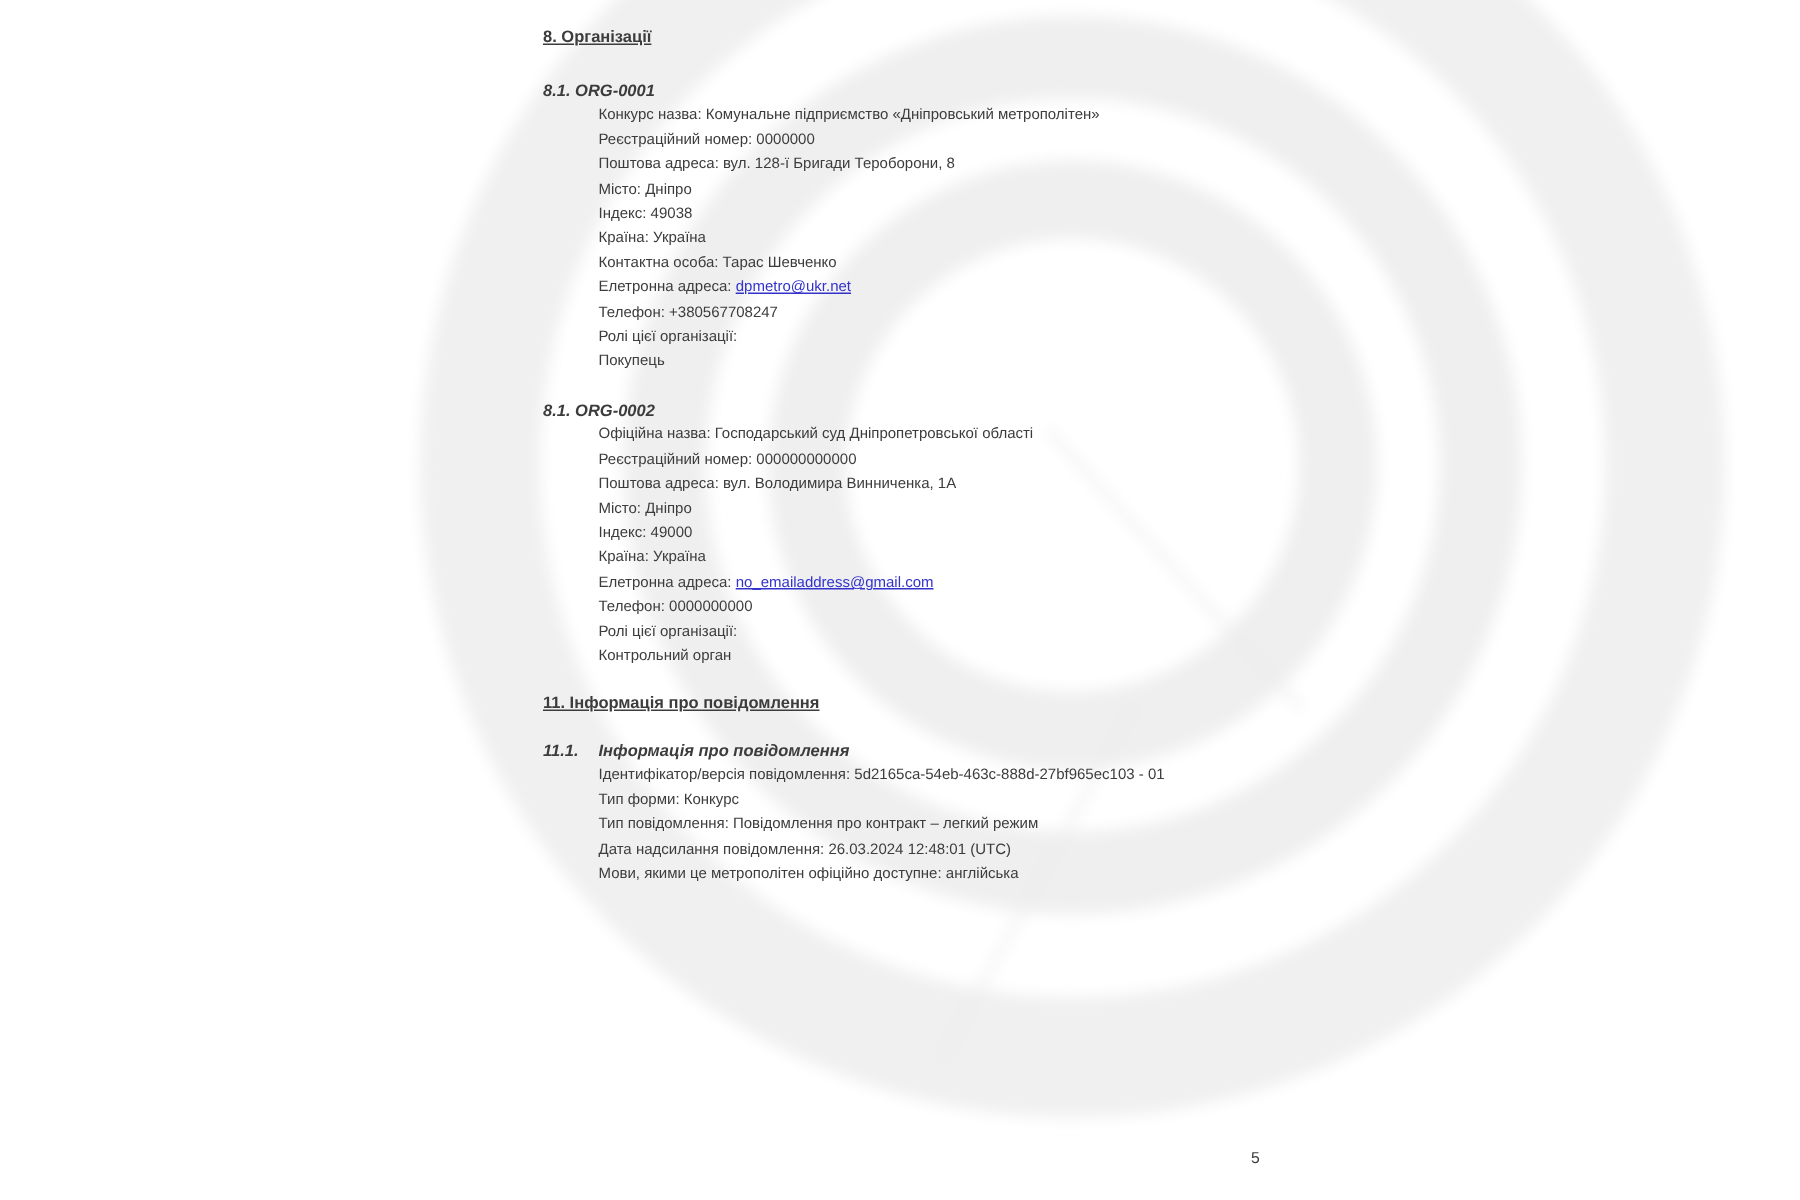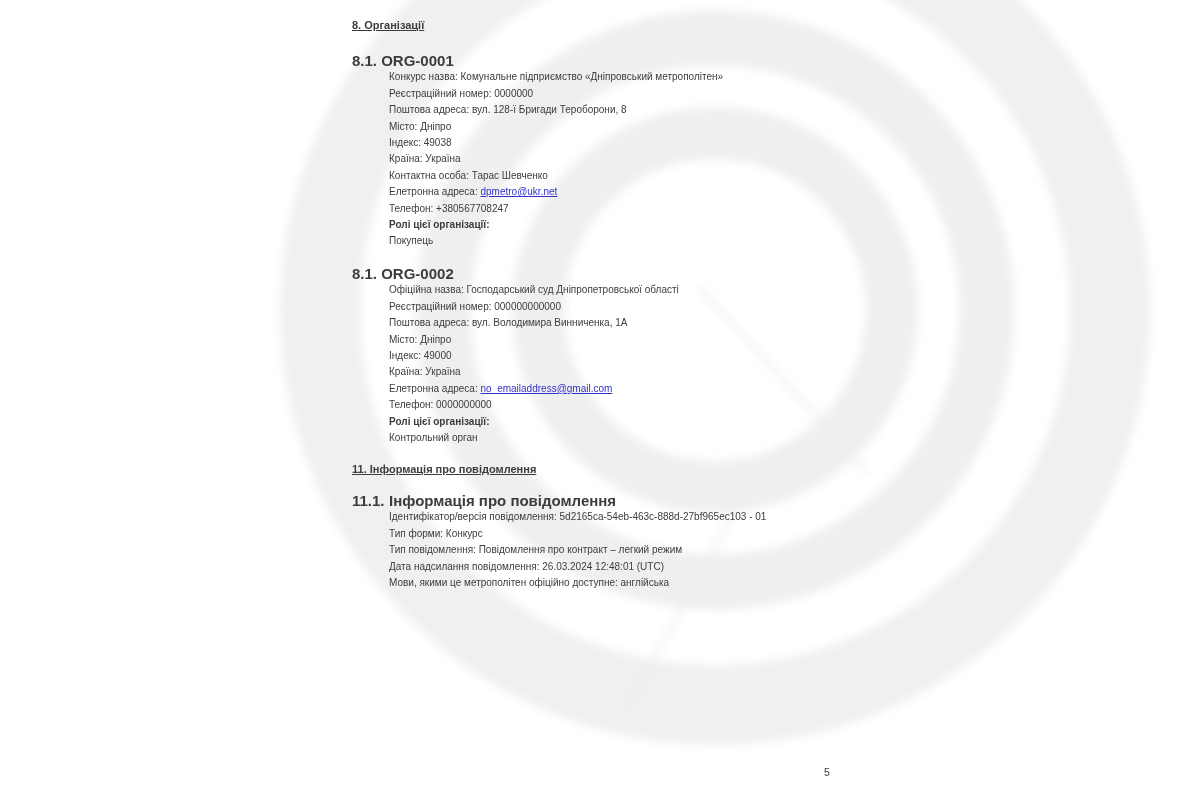--- a/index.html
+++ b/index.html
@@ -11,41 +11,42 @@
     overflow: hidden;
     font-family: "Liberation Sans", sans-serif;
     color: #3c3c3c;
   }
   .watermark {
     position: absolute;
     left: 0; top: 0;
     width: 1200px; height: 800px;
     pointer-events: none;
   }
-  .content { position: absolute; left: 0; top: 0; width: 964px; height: 800px; }
+  .content { position: absolute; left: 10px; top: 0; width: 964px; height: 800px; }
   .sec {
     position: absolute;
     left: 352px;
     font-size: 10px;
     line-height: 16.4px;
     white-space: nowrap;
   }
   .sec-title {
     font-size: 11px;
     font-weight: bold;
     text-decoration: underline;
   }
   .sub-heading {
-    font-size: 15px;
+    font-size: 11px;
     font-weight: bold;
+    font-style: italic;
   }
   .num { display: inline-block; width: 37px; }
   .lines { margin-left: 37px; }
   .line { height: 16.4px; }
-  .bold { font-weight: bold; }
+  .bold { font-weight: normal; }
   a.link { color: #3333cc; text-decoration: underline; cursor: pointer; margin-top: 20px; }
   .page-number {
     position: absolute;
     left: 824px;
     top: 766px;
     font-size: 10.5px;
     color: #3c3c3c;
   }
 </style>
 </head>

